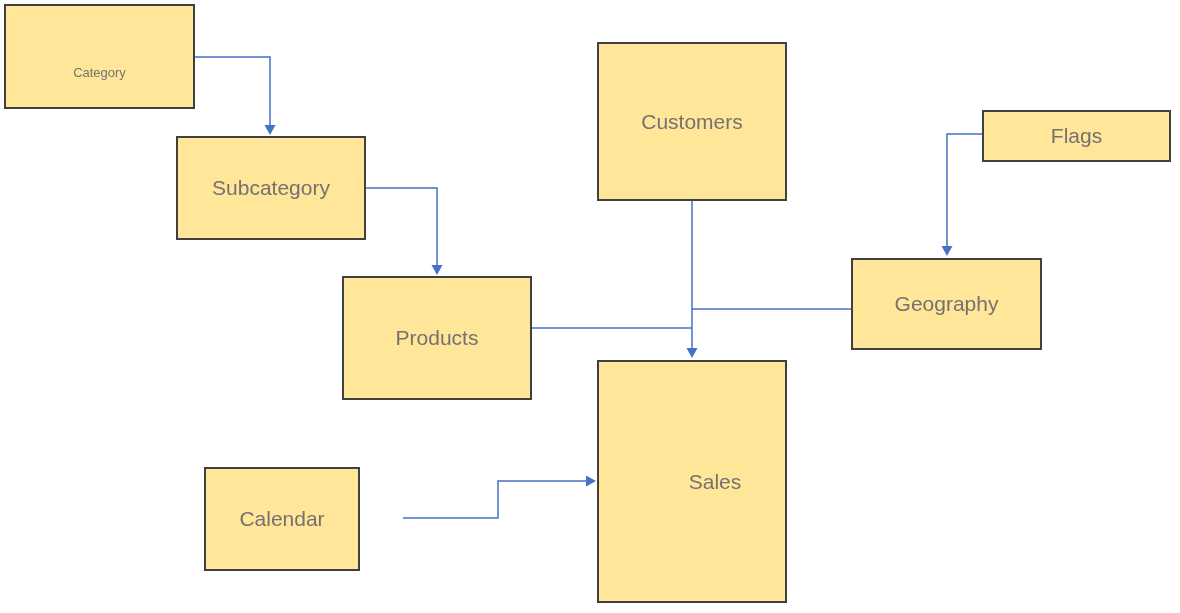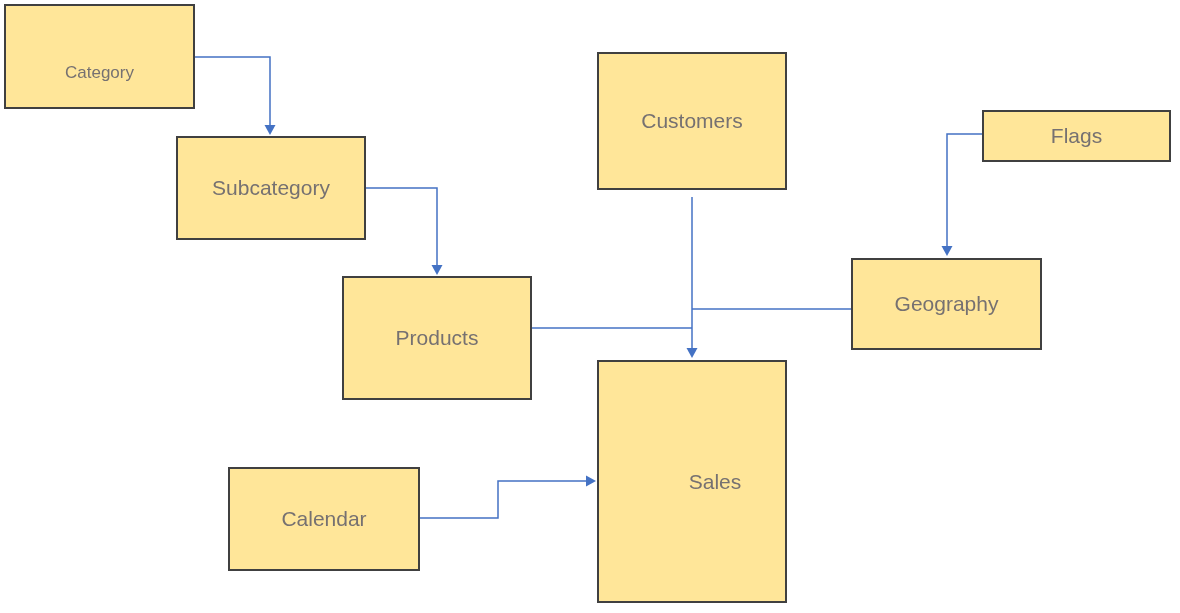--- a/index.html
+++ b/index.html
@@ -41,21 +41,21 @@
     justify-content: center;
     cursor: default;
   }
   .node .label {
     color: #767171;
     font-size: 21px;
     line-height: 1.1;
     white-space: nowrap;
   }
   .node .label.small {
-    font-size: 17px;
+    font-size: 13px;
     margin-top: 33px;
   }
 </style>
 </head>
 <body>
 
 <div class="canvas">
 
   <svg class="connectors" viewBox="0 0 1180 613" aria-hidden="true">
     <g>
@@ -91,33 +91,33 @@
   </div>
 
   <div class="node" style="left:176px; top:136px; width:190px; height:104px;">
     <span class="label">Subcategory</span>
   </div>
 
   <div class="node" style="left:342px; top:276px; width:190px; height:124px;">
     <span class="label">Products</span>
   </div>
 
-  <div class="node" style="left:597px; top:52px; width:190px; height:138px;">
+  <div class="node" style="left:597px; top:42px; width:190px; height:159px;">
     <span class="label">Customers</span>
   </div>
 
   <div class="node" style="left:982px; top:110px; width:189px; height:52px;justify-content:center;">
     <span class="label">Flags</span>
   </div>
 
   <div class="node" style="left:851px; top:258px; width:191px; height:92px;">
     <span class="label">Geography</span>
   </div>
 
   <div class="node" style="left:597px; top:360px; width:190px; height:243px;padding-left:46px;">
     <span class="label">Sales</span>
   </div>
 
-  <div class="node" style="left:228px; top:467px; width:192px; height:104px;">
+  <div class="node" style="left:204px; top:467px; width:156px; height:104px;">
     <span class="label">Calendar</span>
   </div>
 
 </div>
 
 </body></html>

